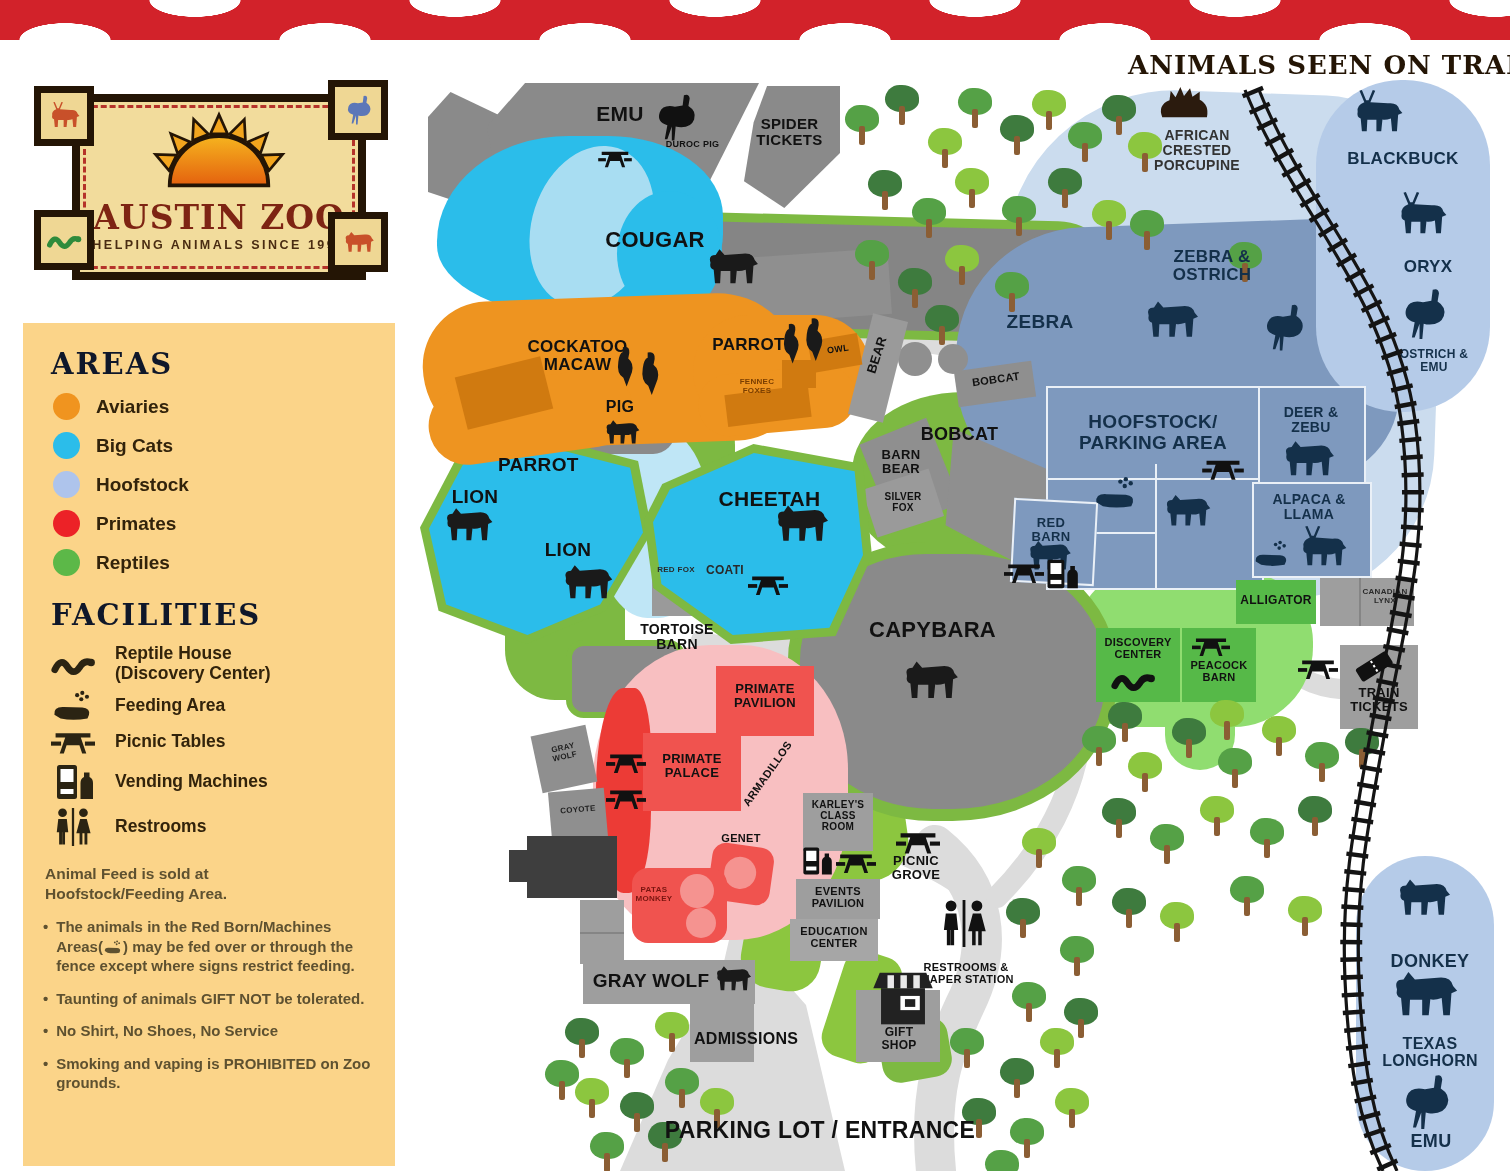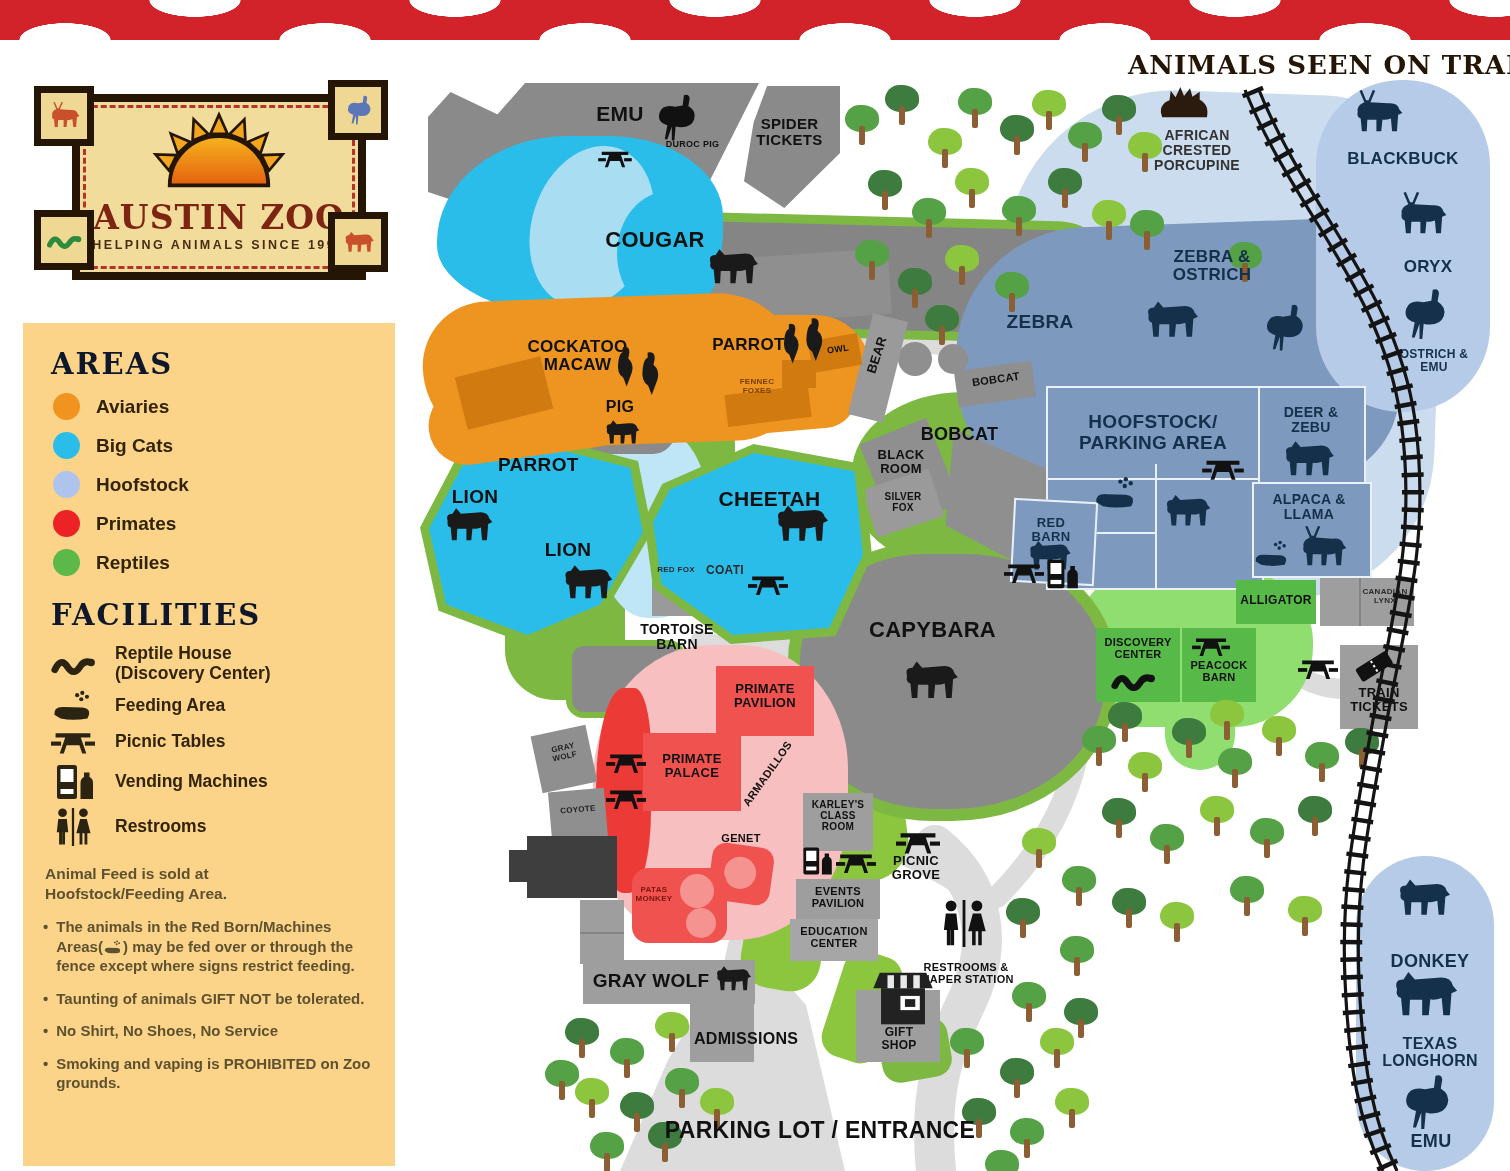--- a/index.html
+++ b/index.html
@@ -381,21 +381,21 @@
   <div class="lbl" style="left:818px;top:345px;width:40px;font-size:9px;transform:rotate(-8deg)">OWL</div>
   <div class="lbl" style="left:726px;top:378px;width:62px;font-size:8px;color:#7A3E00">FENNEC FOXES</div>
   <div class="lbl" style="left:596px;top:398px;width:48px;font-size:16px">PIG</div>
   <div class="lbl" style="left:498px;top:455px;width:80px;font-size:19px">PARROT</div>
   <div class="lbl" style="left:435px;top:487px;width:80px;font-size:19px">LION</div>
   <div class="lbl" style="left:528px;top:540px;width:80px;font-size:19px">LION</div>
   <div class="lbl" style="left:712px;top:488px;width:115px;font-size:21px">CHEETAH</div>
   <div class="lbl" style="left:850px;top:348px;width:54px;font-size:13px;transform:rotate(-72deg)">BEAR</div>
   <div class="lbl" style="left:960px;top:374px;width:72px;font-size:11px;transform:rotate(-8deg)">BOBCAT</div>
   <div class="lbl" style="left:912px;top:425px;width:95px;font-size:18px">BOBCAT</div>
-  <div class="lbl" style="left:870px;top:448px;width:62px;font-size:13px">BLACK ROOM</div>
+  <div class="lbl" style="left:870px;top:448px;width:62px;font-size:13px">BARN BEAR</div>
   <div class="lbl" style="left:878px;top:492px;width:50px;font-size:10px">SILVER FOX</div>
   <div class="lbl navy" style="left:995px;top:312px;width:90px;font-size:19px">ZEBRA</div>
   <div class="lbl navy" style="left:1138px;top:248px;width:148px;font-size:17px">ZEBRA &amp; OSTRICH</div>
   <div class="lbl" style="left:1133px;top:128px;width:128px;font-size:14px;color:#333">AFRICAN CRESTED PORCUPINE</div>
   <div class="lbl navy" style="left:1337px;top:150px;width:132px;font-size:17px">BLACKBUCK</div>
   <div class="lbl navy" style="left:1398px;top:258px;width:60px;font-size:17px">ORYX</div>
   <div class="lbl navy" style="left:1388px;top:348px;width:92px;font-size:12px">OSTRICH &amp; EMU</div>
   <div class="lbl navy" style="left:1062px;top:412px;width:182px;font-size:19px">HOOFSTOCK/ PARKING AREA</div>
   <div class="lbl navy" style="left:1272px;top:405px;width:78px;font-size:14px">DEER &amp; ZEBU</div>
   <div class="lbl navy" style="left:1260px;top:492px;width:98px;font-size:14px">ALPACA &amp; LLAMA</div>

